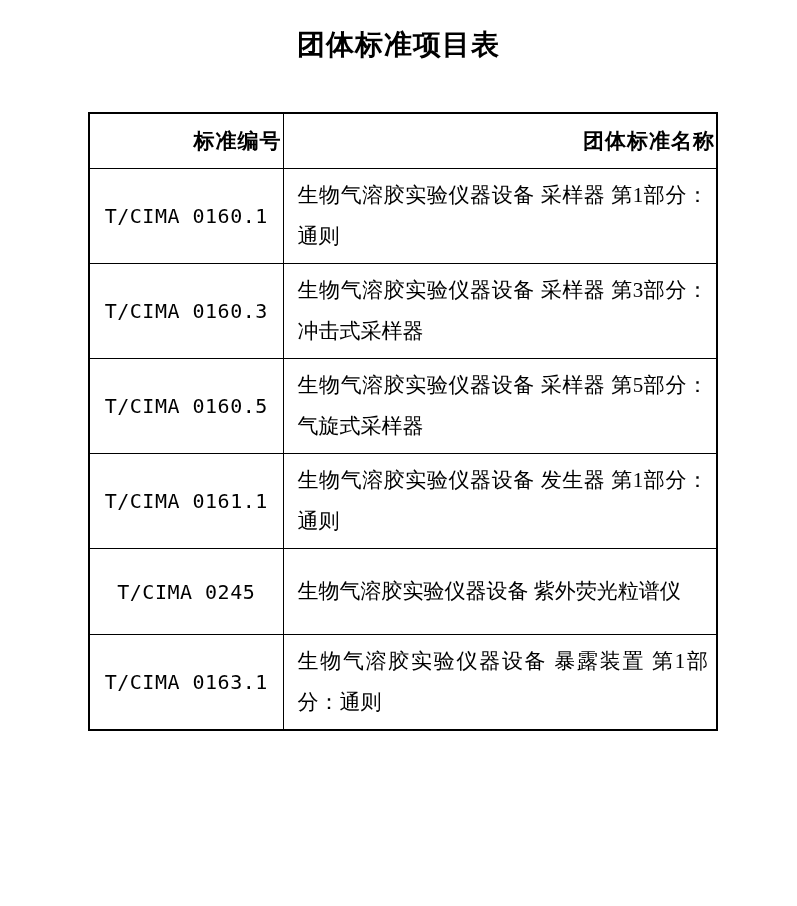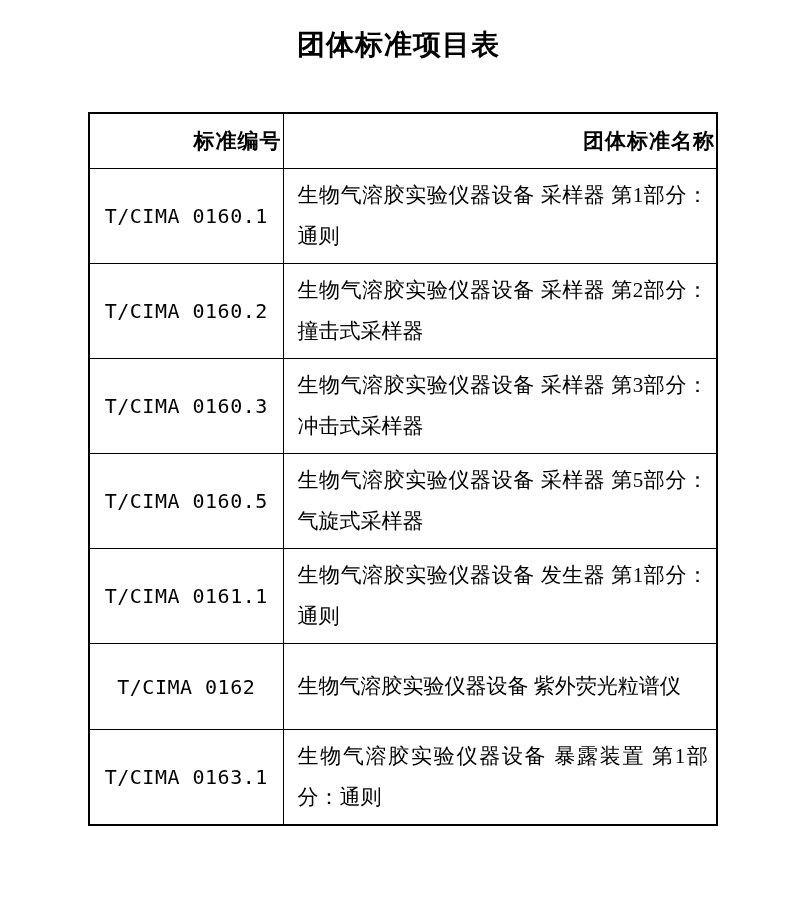--- a/index.html
+++ b/index.html
@@ -88,37 +88,33 @@
         <th>标准编号</th>
         <th>团体标准名称</th>
       </tr>
     </thead>
     <tbody>
       <tr>
         <td class="cell-code">T/CIMA 0160.1</td>
         <td class="cell-name">生物气溶胶实验仪器设备 采样器 第1部分：通则</td>
       </tr>
       <tr>
-        <td class="cell-code">T/CIMA 0160.2</td>
-        <td class="cell-name">生物气溶胶实验仪器设备 采样器 第2部分：撞击式采样器</td>
-      </tr>
-      <tr>
         <td class="cell-code">T/CIMA 0160.3</td>
         <td class="cell-name">生物气溶胶实验仪器设备 采样器 第3部分：冲击式采样器</td>
       </tr>
       <tr>
         <td class="cell-code">T/CIMA 0160.5</td>
         <td class="cell-name">生物气溶胶实验仪器设备 采样器 第5部分：气旋式采样器</td>
       </tr>
       <tr>
         <td class="cell-code">T/CIMA 0161.1</td>
         <td class="cell-name">生物气溶胶实验仪器设备 发生器 第1部分：通则</td>
       </tr>
       <tr>
-        <td class="cell-code">T/CIMA 0162</td>
+        <td class="cell-code">T/CIMA 0245</td>
         <td class="cell-name">生物气溶胶实验仪器设备 紫外荧光粒谱仪</td>
       </tr>
       <tr>
         <td class="cell-code">T/CIMA 0163.1</td>
         <td class="cell-name">生物气溶胶实验仪器设备 暴露装置 第1部分：通则</td>
       </tr>
     </tbody>
   </table>
 
 </div>

